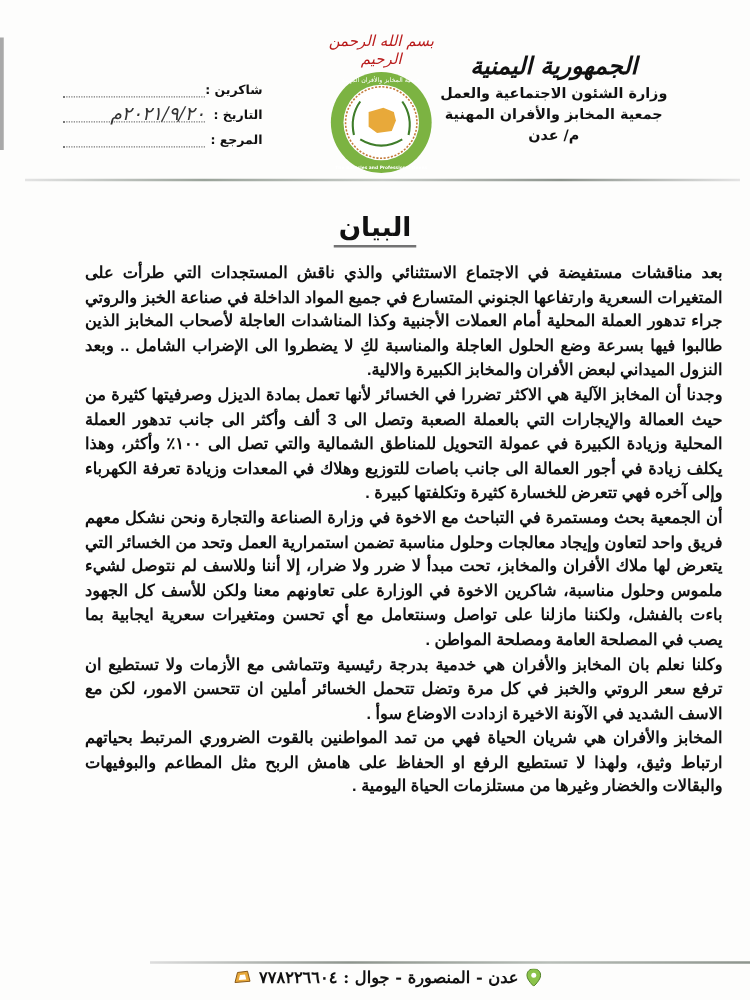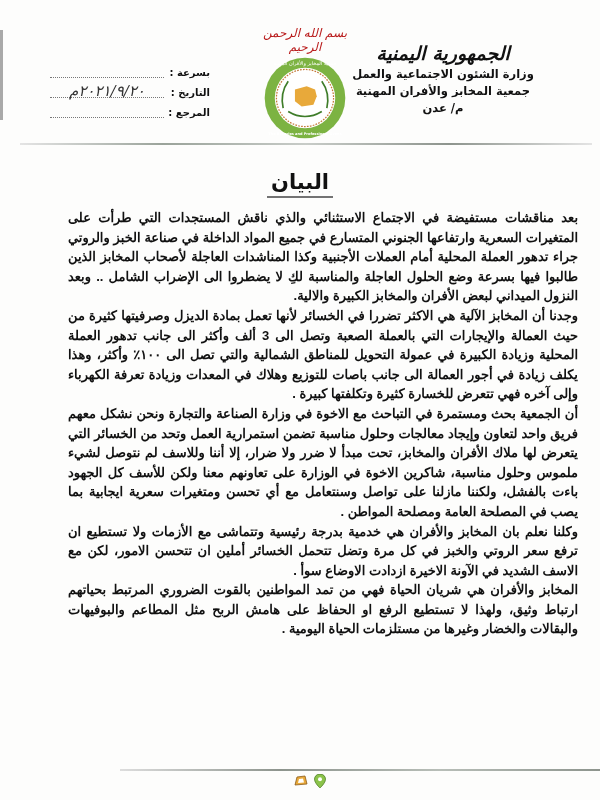--- a/index.html
+++ b/index.html
@@ -14,21 +14,21 @@
     .hdr-city { font-size: 11.5px; font-weight: bold; line-height: 17px; text-align: center; }
 
     
     .basmala { position: absolute; left: 262px; top: 26px; width: 86px; text-align: center; font-family: "DejaVu Serif", serif; font-size: 12px; font-style: italic; direction: rtl; color: #b91c1c; }
     .logo { position: absolute; left: 263px; top: 56px; width: 84px; height: 84px; }
 
     
     .hdr-left { position: absolute; left: 50px; top: 58px; width: 160px; direction: rtl; }
     .meta-row { display: flex; align-items: flex-end; height: 20px; font-size: 10px; font-weight: bold; }
     .meta-label { width: 46px; text-align: right; }
-    .meta-fill { flex: 1; border-bottom: 1px dotted #777; height: 12px; font-family: "DejaVu Serif", serif; font-size: 15px; font-style: italic; font-weight: normal; color: #333; line-height: 12px; text-align: center; white-space: nowrap; margin-top: 40px; }
+    .meta-fill { flex: 1; border-bottom: 1px dotted #777; height: 12px; font-family: "DejaVu Serif", serif; font-size: 15px; font-style: italic; font-weight: normal; color: #333; line-height: 12px; white-space: nowrap; margin-top: 40px; }
 
     .top-rule { position: absolute; left: 20px; top: 143px; width: 572px; height: 2px; background: linear-gradient(90deg, #e4e4e4, #9aa39a, #c8ccc8, #8d948d, #e4e4e4); }
 
     .title { position: absolute; left: 0; top: 168px; width: 600px; text-align: center; direction: rtl; }
     .title span { display: inline-block; font-size: 21px; font-weight: bold; border-bottom: 2px solid #737373; line-height: 28px; padding: 0 4px; }
 
     .body { position: absolute; left: 68px; top: 208px; width: 510px; direction: rtl; text-align: justify; font-family: "Liberation Sans", sans-serif; font-weight: bold; font-size: 13px; line-height: 19.6px; }
     .body p { margin: 0; }
     .body p.gap { margin-top: 14px; }
 
@@ -59,21 +59,21 @@
     <path d="M24 62 Q20 44 30 30" fill="none" stroke="#3f7d2a" stroke-width="2"></path>
     <path d="M76 62 Q80 44 70 30" fill="none" stroke="#3f7d2a" stroke-width="2"></path>
     <path d="M30 66 Q50 78 70 66" fill="none" stroke="#3f7d2a" stroke-width="2"></path>
     <path d="M38 40 L52 36 L62 40 L64 48 L60 58 L46 60 L38 54 Z" fill="#e8a93a"></path>
     <text x="50" y="11" text-anchor="middle" font-size="6" fill="#ffffff" font-family="DejaVu Sans, sans-serif">جمعية المخابز والأفران المهنية</text>
     <text x="50" y="94" text-anchor="middle" font-size="4.2" fill="#ffffff" font-family="DejaVu Sans, sans-serif" font-weight="bold">The Bakeries and Professional Ovens</text>
   </svg>
 
   <div class="hdr-left">
     <div class="meta-row">
-      <span class="meta-label">بسرعة :</span>
+      <span class="meta-label">شاكرين :</span>
       <span class="meta-fill"></span>
     </div>
     <div class="meta-row">
       <span class="meta-label">التاريخ :</span>
       <span class="meta-fill">٢٠٢١/٩/٢٠م</span>
     </div>
     <div class="meta-row">
       <span class="meta-label">المرجع :</span>
       <span class="meta-fill"></span>
     </div>
@@ -93,18 +93,19 @@
     <p>المخابز والأفران هي شريان الحياة فهي من تمد المواطنين بالقوت الضروري المرتبط بحياتهم ارتباط وثيق، ولهذا لا تستطيع الرفع او الحفاظ على هامش الربح مثل المطاعم والبوفيهات والبقالات والخضار وغيرها من مستلزمات الحياة اليومية .</p>
   </div>
 
   <div class="bottom-rule"></div>
 
   <div class="footer">
     <svg class="pin" viewBox="0 0 12 14">
       <path d="M6 0 C2.7 0 0.5 2.4 0.5 5.2 C0.5 9 6 14 6 14 C6 14 11.5 9 11.5 5.2 C11.5 2.4 9.3 0 6 0 Z" fill="#8bc34a" stroke="#4f7f27" stroke-width="0.8"></path>
       <circle cx="6" cy="5.2" r="2" fill="#ffffff"></circle>
     </svg>
+    <span>عدن - المنصورة - جوال : ٧٧٨٢٢٦٦٠٤</span>
     <svg class="brand-mark" viewBox="0 0 14 12">
       <path d="M1 10 L3 2 L11 1 L13 9 Z" fill="#e8a93a" stroke="#8a5a1a" stroke-width="0.8"></path>
       <path d="M4 8 L5 4 L9 3.5 L10 7.5 Z" fill="#ffffff"></path>
     </svg>
   </div>
 </div>
 
 </body></html>

